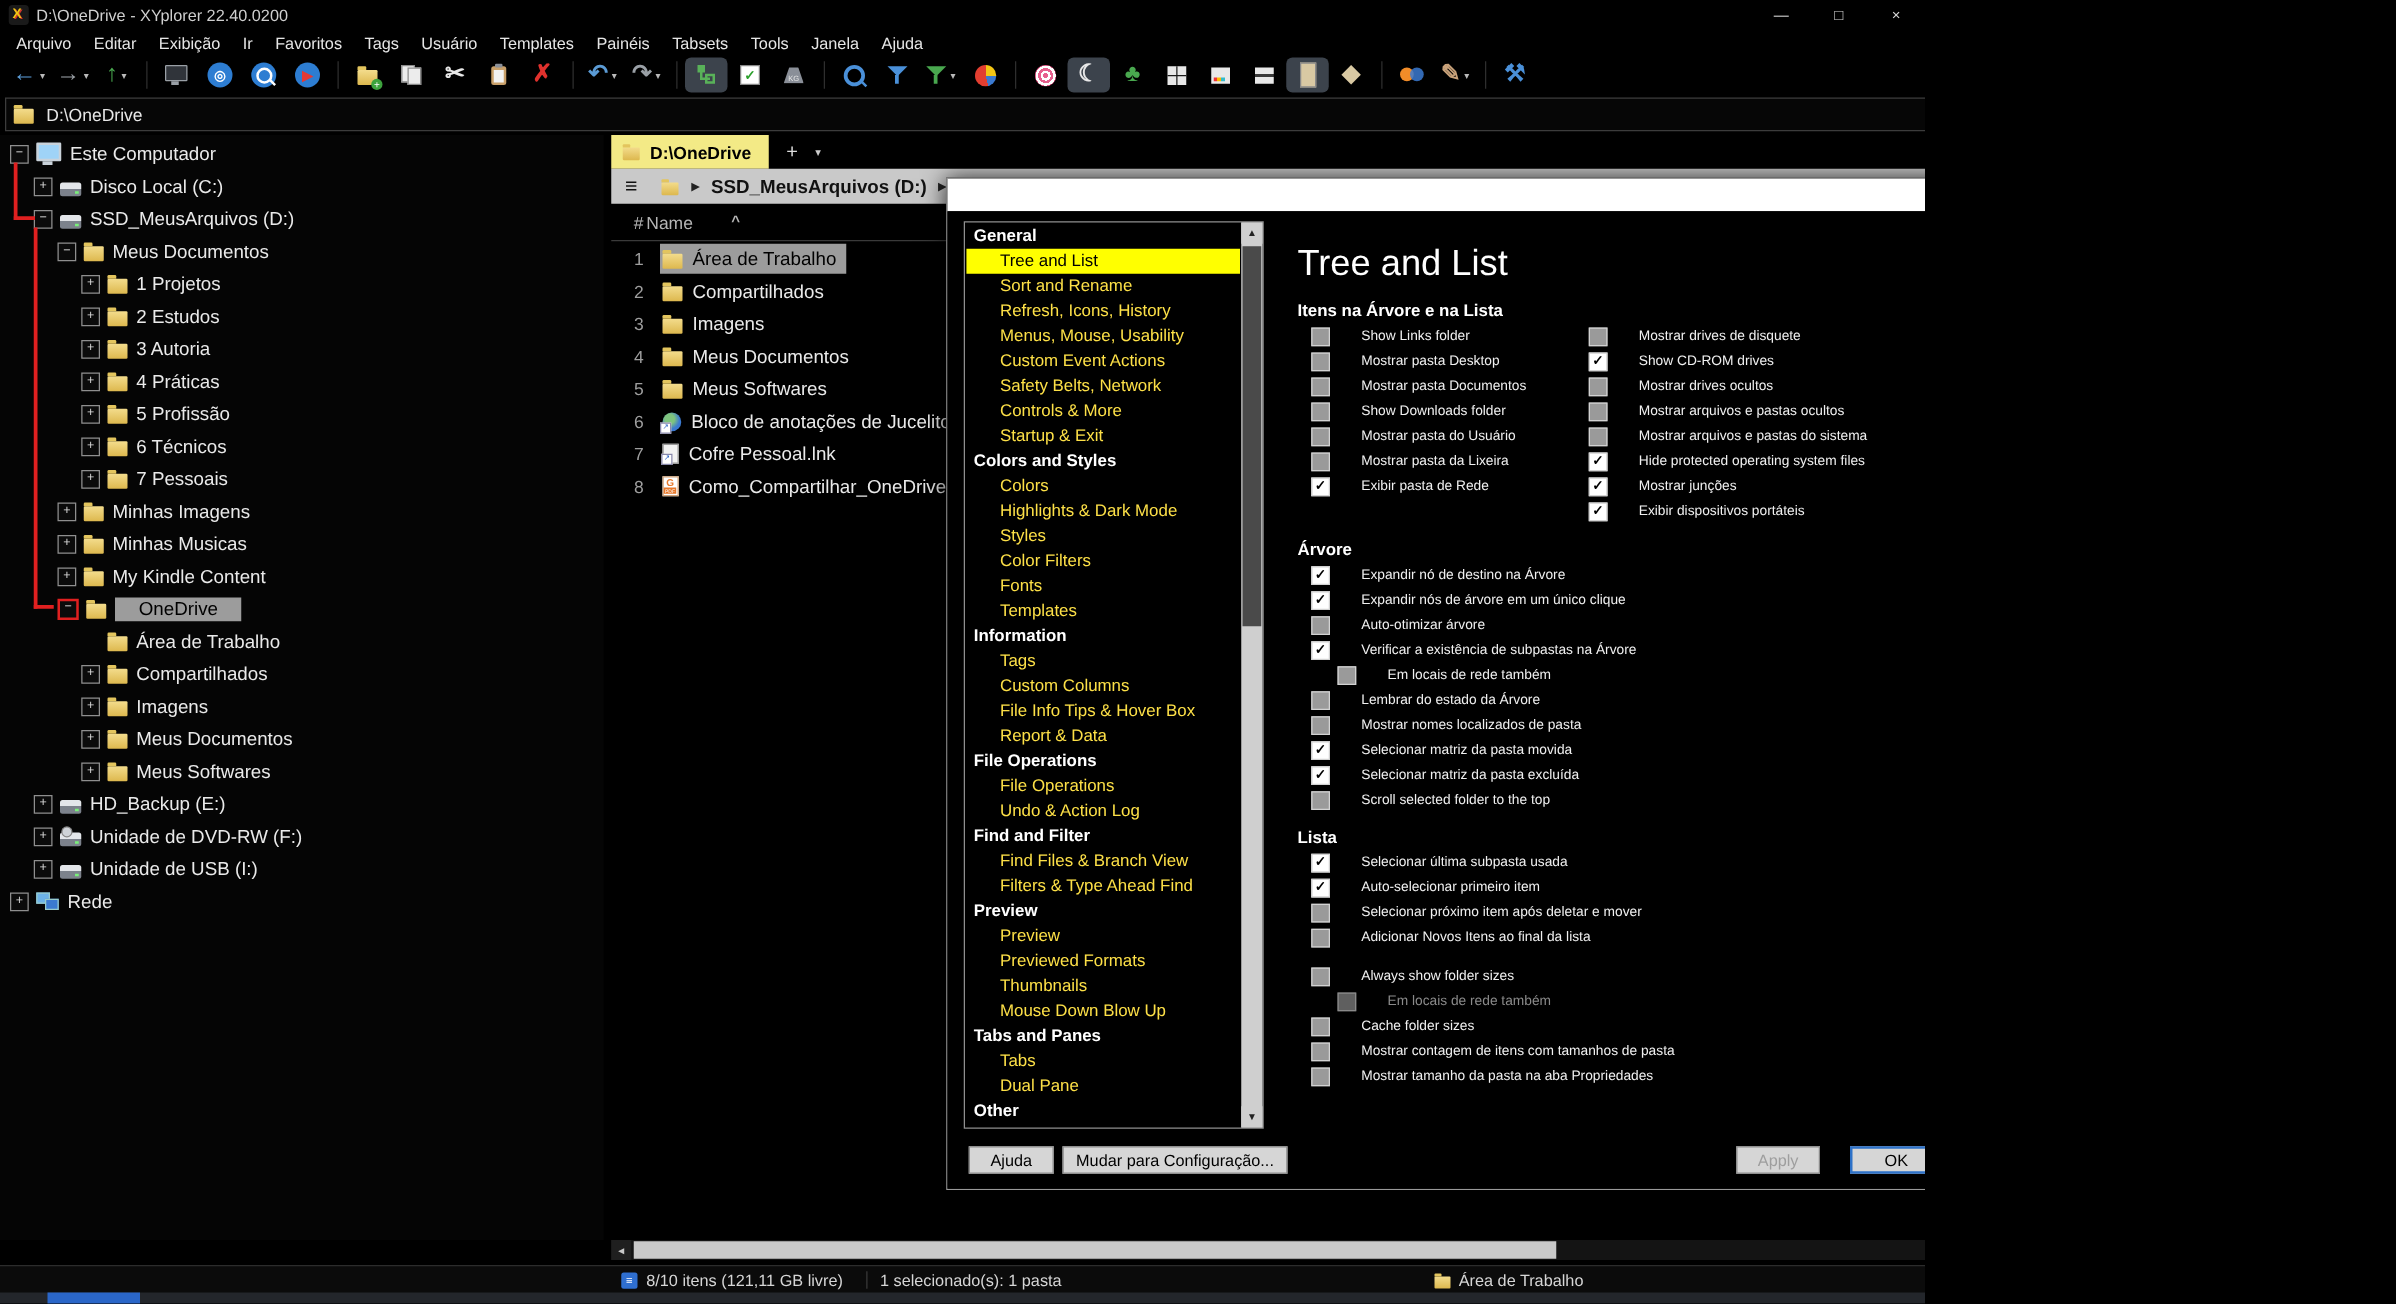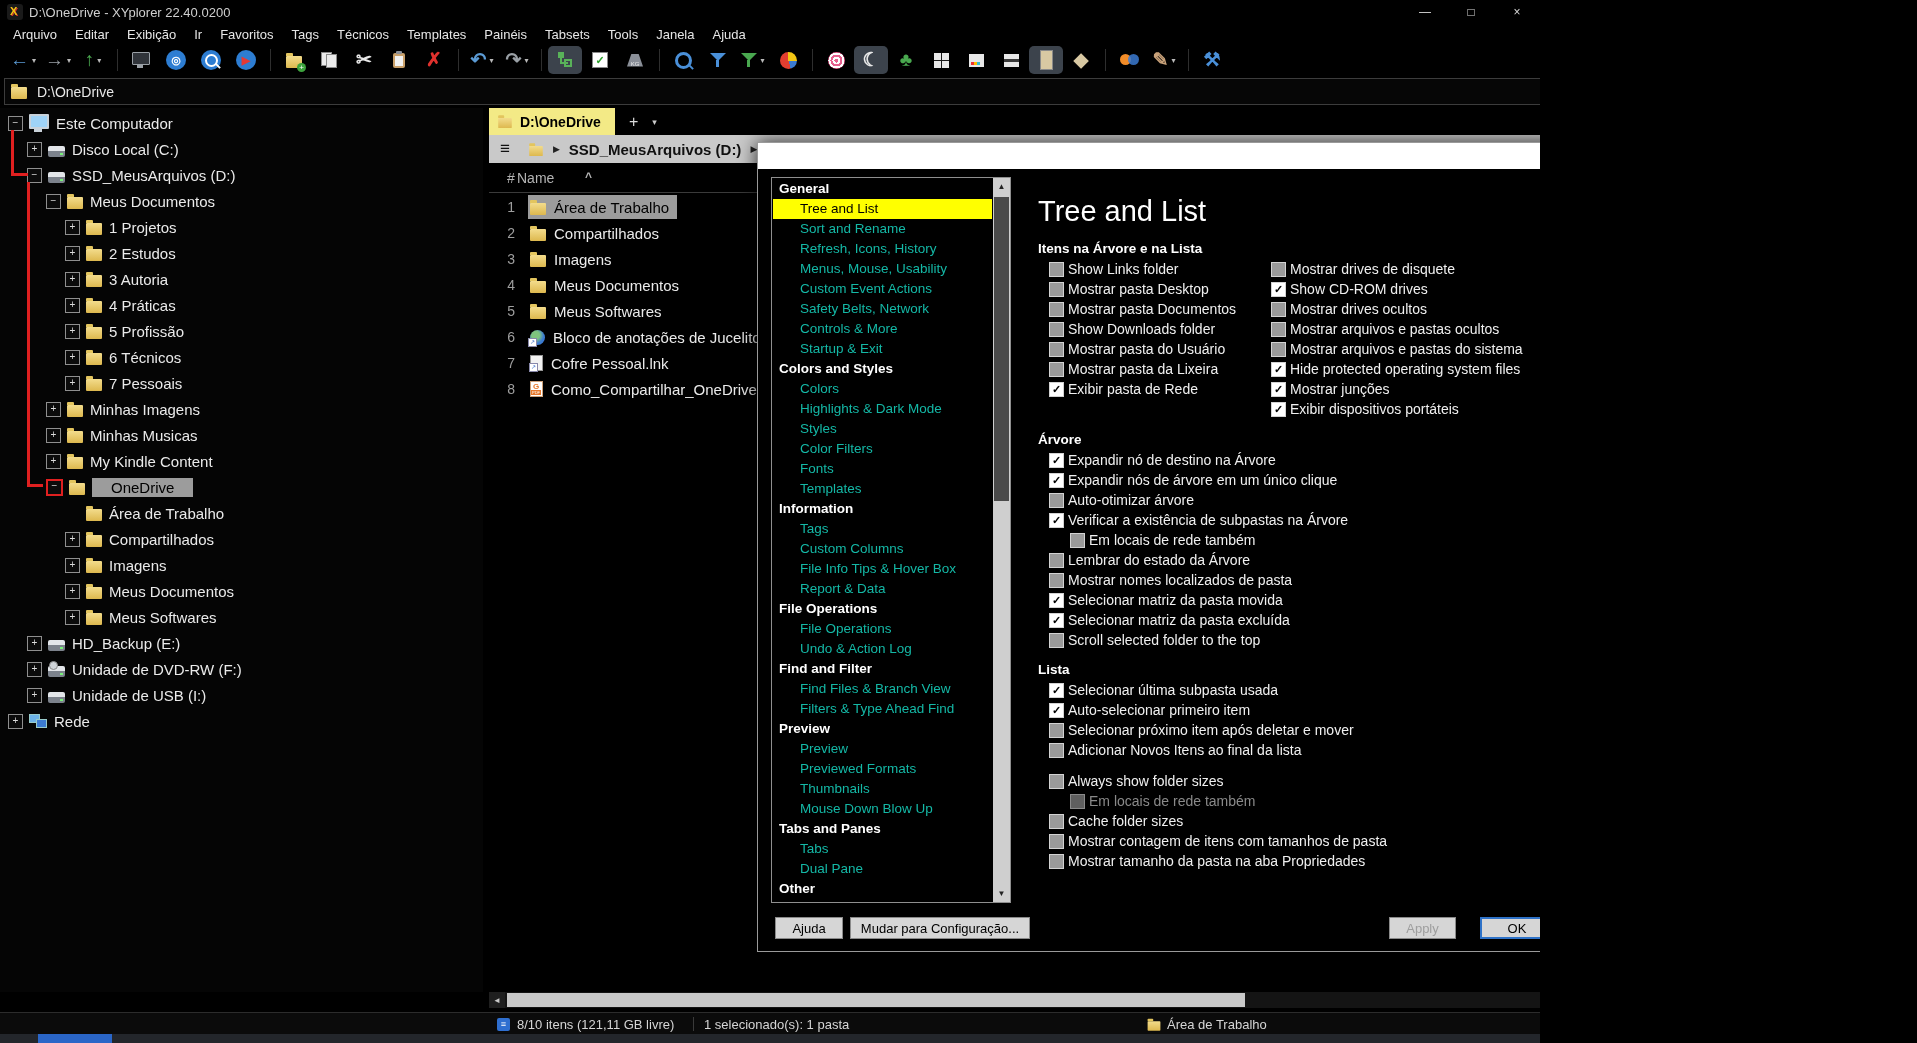--- a/index.html
+++ b/index.html
@@ -130,39 +130,39 @@
   .harrow{position:absolute;top:0;width:16px;height:16px;background:#1f1f1f;color:#c9c9c9;font-size:8px;display:flex;align-items:center;justify-content:center;}
   .hthumb{position:absolute;left:18px;top:1px;width:738px;height:14px;background:#c9c9c9;}
 
   
   .dialog{position:absolute;left:757px;top:142px;width:866px;height:808px;background:#000;border:1px solid #9a9a9a;box-shadow:0 0 18px rgba(0,0,0,.8);z-index:10;}
   .dtitle{position:absolute;left:0;top:0;right:0;height:26px;background:#fff;color:#000;display:flex;align-items:center;font-size:13px;padding-left:9px;box-sizing:border-box;}
   .dclose{position:absolute;right:0;top:0;width:34px;height:26px;display:flex;align-items:center;justify-content:center;color:#333;font-size:16px;}
   .dbody{position:absolute;left:0;top:26px;right:0;bottom:0;background:#000;}
   .dnav{position:absolute;left:13px;top:8px;width:238px;height:724px;border:1px solid #8f8f8f;background:#000;}
   .dnav-list{position:absolute;left:1px;top:1px;right:18px;bottom:1px;overflow:hidden;}
-  .nav-row{height:20px;line-height:20px;font-size:13.5px;color:#14b8a6;padding-left:27px;white-space:nowrap;width:237px;box-sizing:border-box;}
+  .nav-row{height:20px;line-height:20px;font-size:13.5px;color:#fde047;padding-left:27px;white-space:nowrap;width:237px;box-sizing:border-box;}
   .nav-row.hdr{font-weight:bold;color:#fff;padding-left:6px;}
   .nav-row.selected{background:#ffff00;color:#000;}
   .dnav-sb{position:absolute;right:0;top:0;bottom:0;width:17px;background:#cfcfcf;}
   .sbbtn{position:absolute;left:0;width:17px;height:17px;background:#cfcfcf;color:#222;font-size:8px;display:flex;align-items:center;justify-content:center;}
   .sbthumb{position:absolute;left:1px;width:15px;top:19px;height:304px;background:#4a4a4a;}
   .pgtitle{position:absolute;left:280px;top:26px;font-size:29px;color:#fff;}
   .grp{position:absolute;left:280px;}
   .gtitle{font-weight:bold;font-size:13.5px;color:#fff;height:20px;line-height:20px;white-space:nowrap;}
   .gcols{display:flex;}
   .gcol1{width:222px;flex:none;}
   .crow{height:20px;display:flex;align-items:center;padding-left:11px;white-space:nowrap;}
   .crow.indent{padding-left:32px;}
   .crow.gap{margin-top:11px;}
   .cb{width:13px;height:13px;background:#9a9a9a;border:1px solid #d2d2d2;flex:none;font-size:11px;font-weight:bold;line-height:12px;text-align:center;color:#000;}
   .cb.checked{background:#fff;}
   .cb.checked::after{content:"✓";}
   .cb.disabled{background:#5f5f5f;border-color:#8a8a8a;}
-  .clabel{font-size:14px;color:#f0f0f0;margin-left:4px;}
+  .clabel{font-size:11px;color:#f0f0f0;margin-left:25px;}
   .crow.disabled .clabel{color:#8a8a8a;}
   .dbtn{position:absolute;height:22px;background:#d6d6d6;border:1px solid #8a8a8a;color:#000;font-size:13px;display:flex;align-items:center;justify-content:center;box-sizing:border-box;}
   .dbtn.disabled{color:#9e9e9e;}
   .dbtn.okbtn{border:2px solid #2e72c8;}
 
   
   .statusbar{position:absolute;left:0;top:1012px;right:0;height:22px;background:#0b0b0b;border-top:1px solid #2c2c2c;font-size:13px;color:#d6d6d6;}
   .sb-item{position:absolute;top:0;height:22px;display:flex;align-items:center;}
   .sbsep{position:absolute;top:4px;width:1px;height:14px;background:#3a3a3a;}
   .sb-drive{width:13px;height:13px;background:#2f6fd0;border-radius:2px;color:#fff;font-size:9px;line-height:13px;text-align:center;margin-right:7px;flex:none;}
@@ -188,21 +188,21 @@
     </div>
   </div>
 
   <div class="menubar" id="menubar">
       <span class="menu-item">Arquivo</span>
       <span class="menu-item">Editar</span>
       <span class="menu-item">Exibição</span>
       <span class="menu-item">Ir</span>
       <span class="menu-item">Favoritos</span>
       <span class="menu-item">Tags</span>
-      <span class="menu-item">Técnicos</span>
+      <span class="menu-item">Usuário</span>
       <span class="menu-item">Templates</span>
       <span class="menu-item">Painéis</span>
       <span class="menu-item">Tabsets</span>
       <span class="menu-item">Tools</span>
       <span class="menu-item">Janela</span>
       <span class="menu-item">Ajuda</span>
     </div>
 
   <div class="toolbar" id="toolbar">
       <div class="tbtn">

